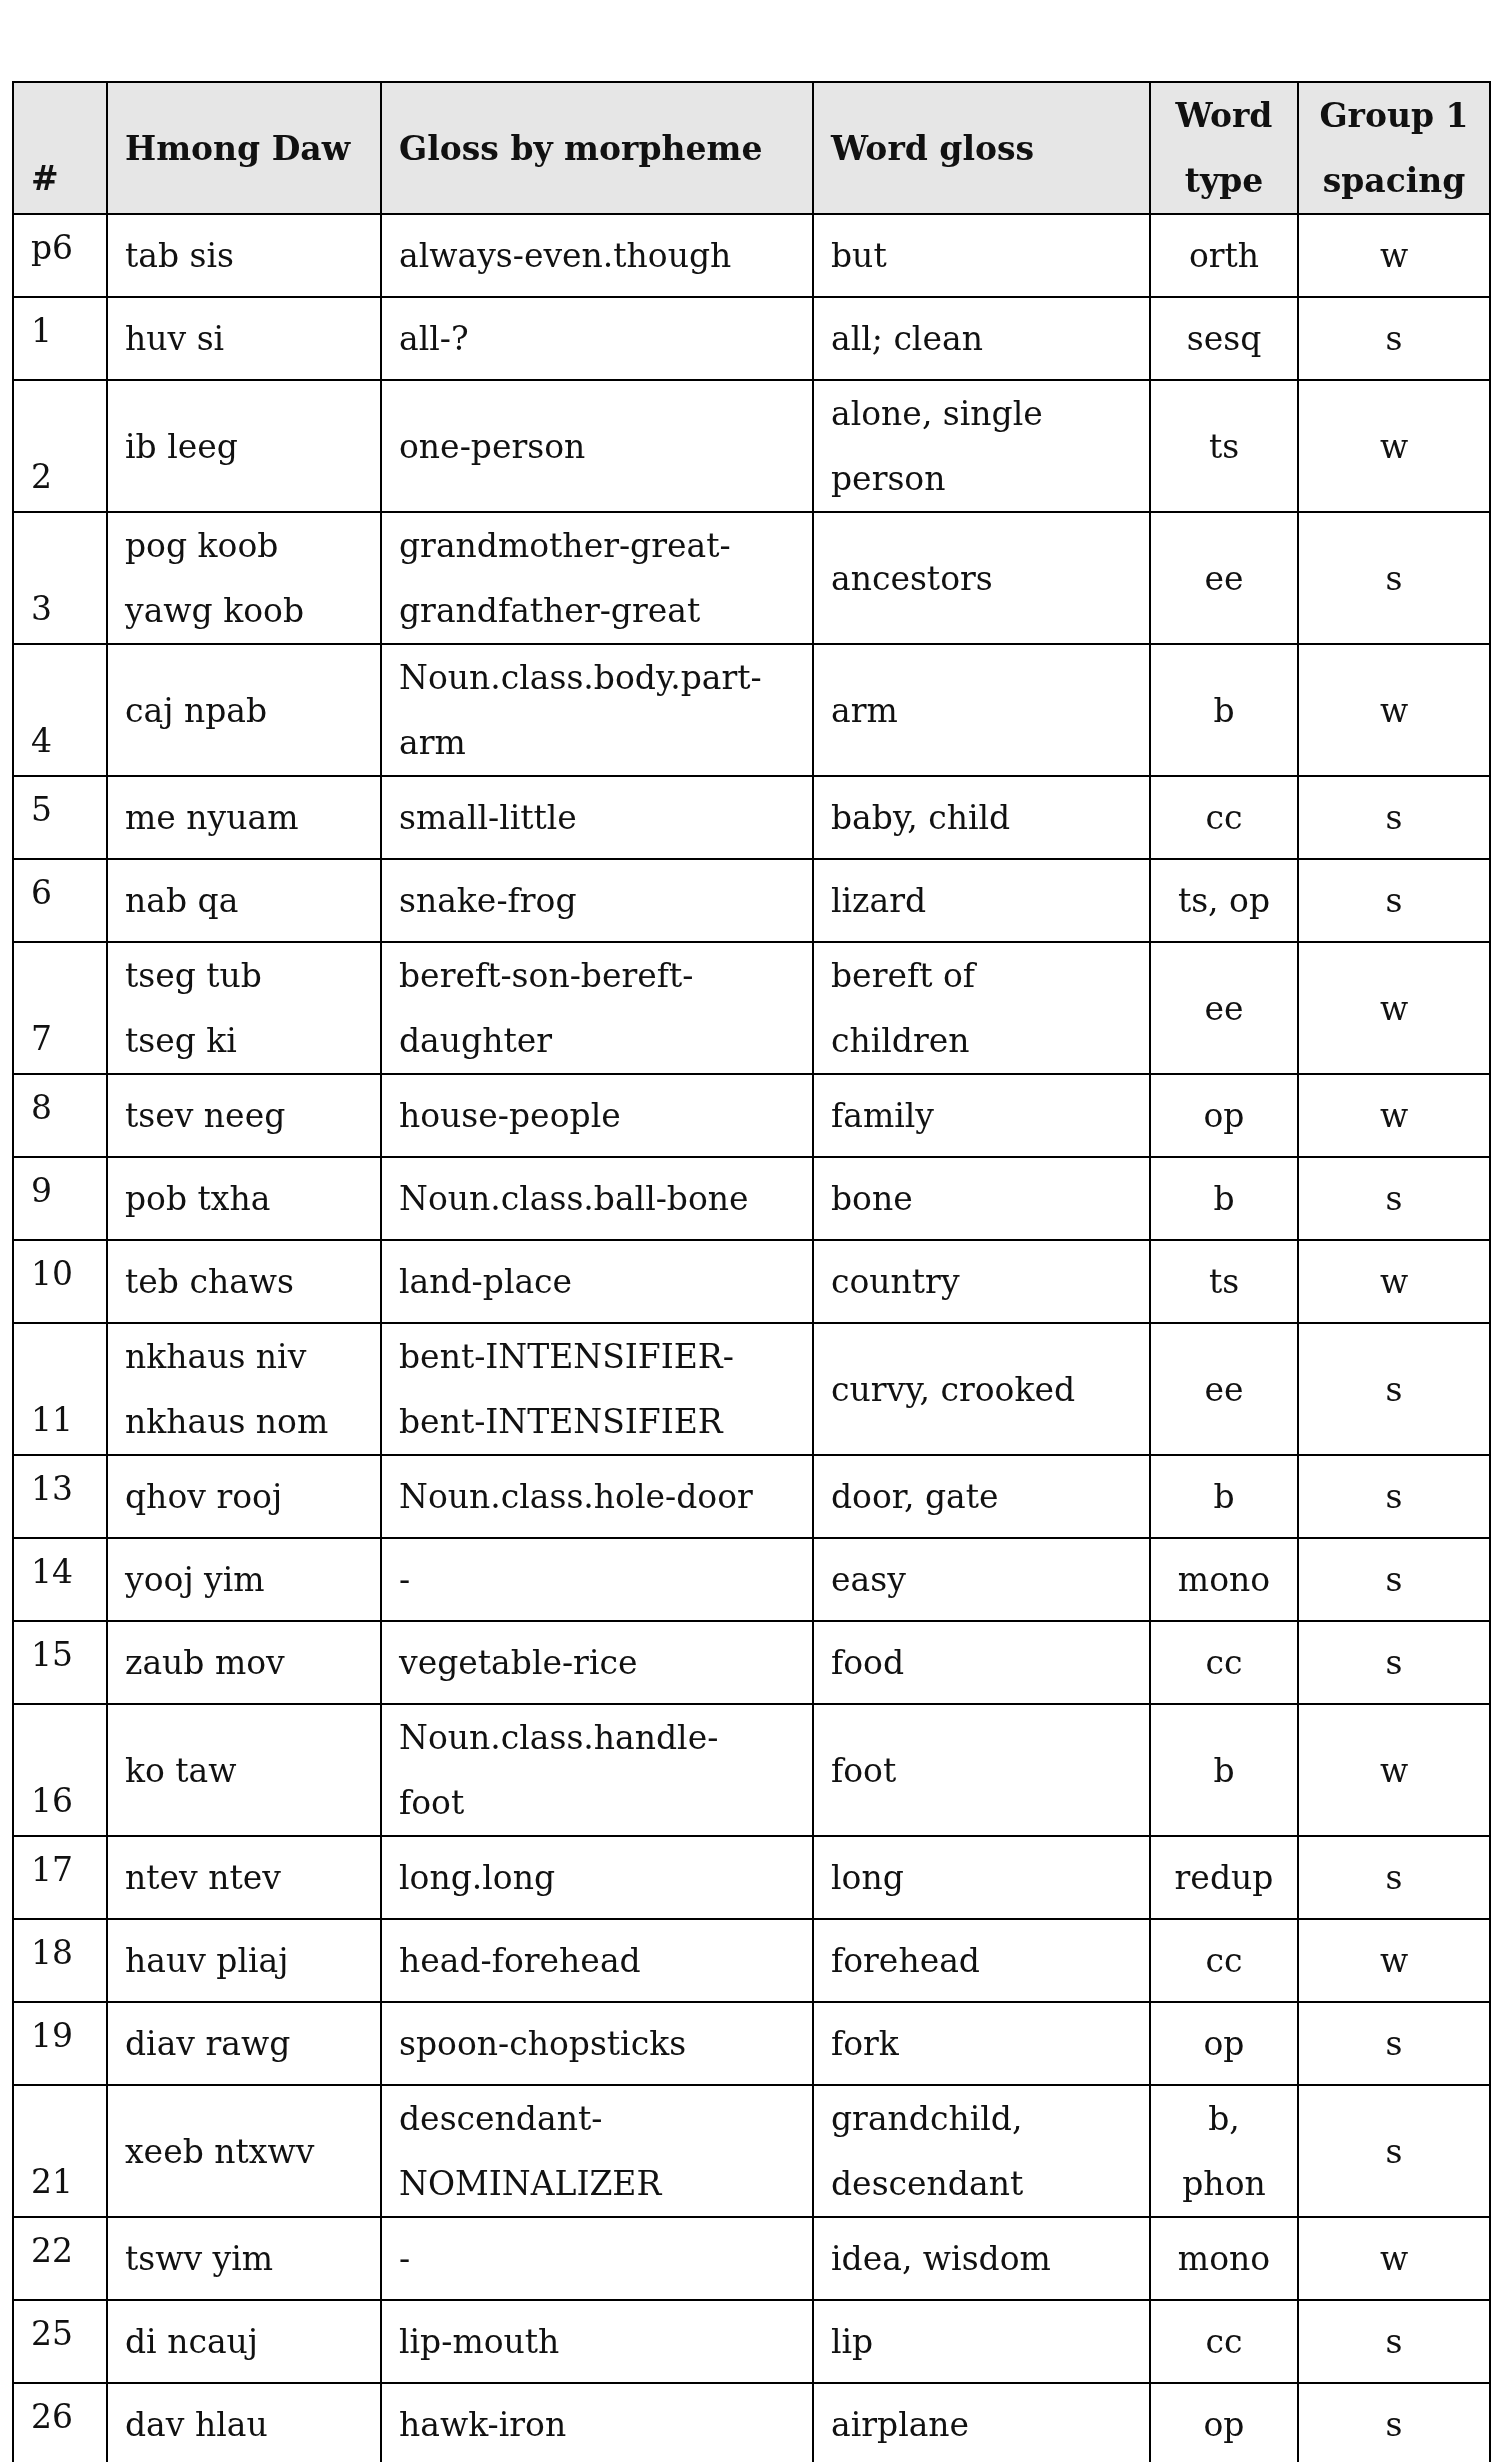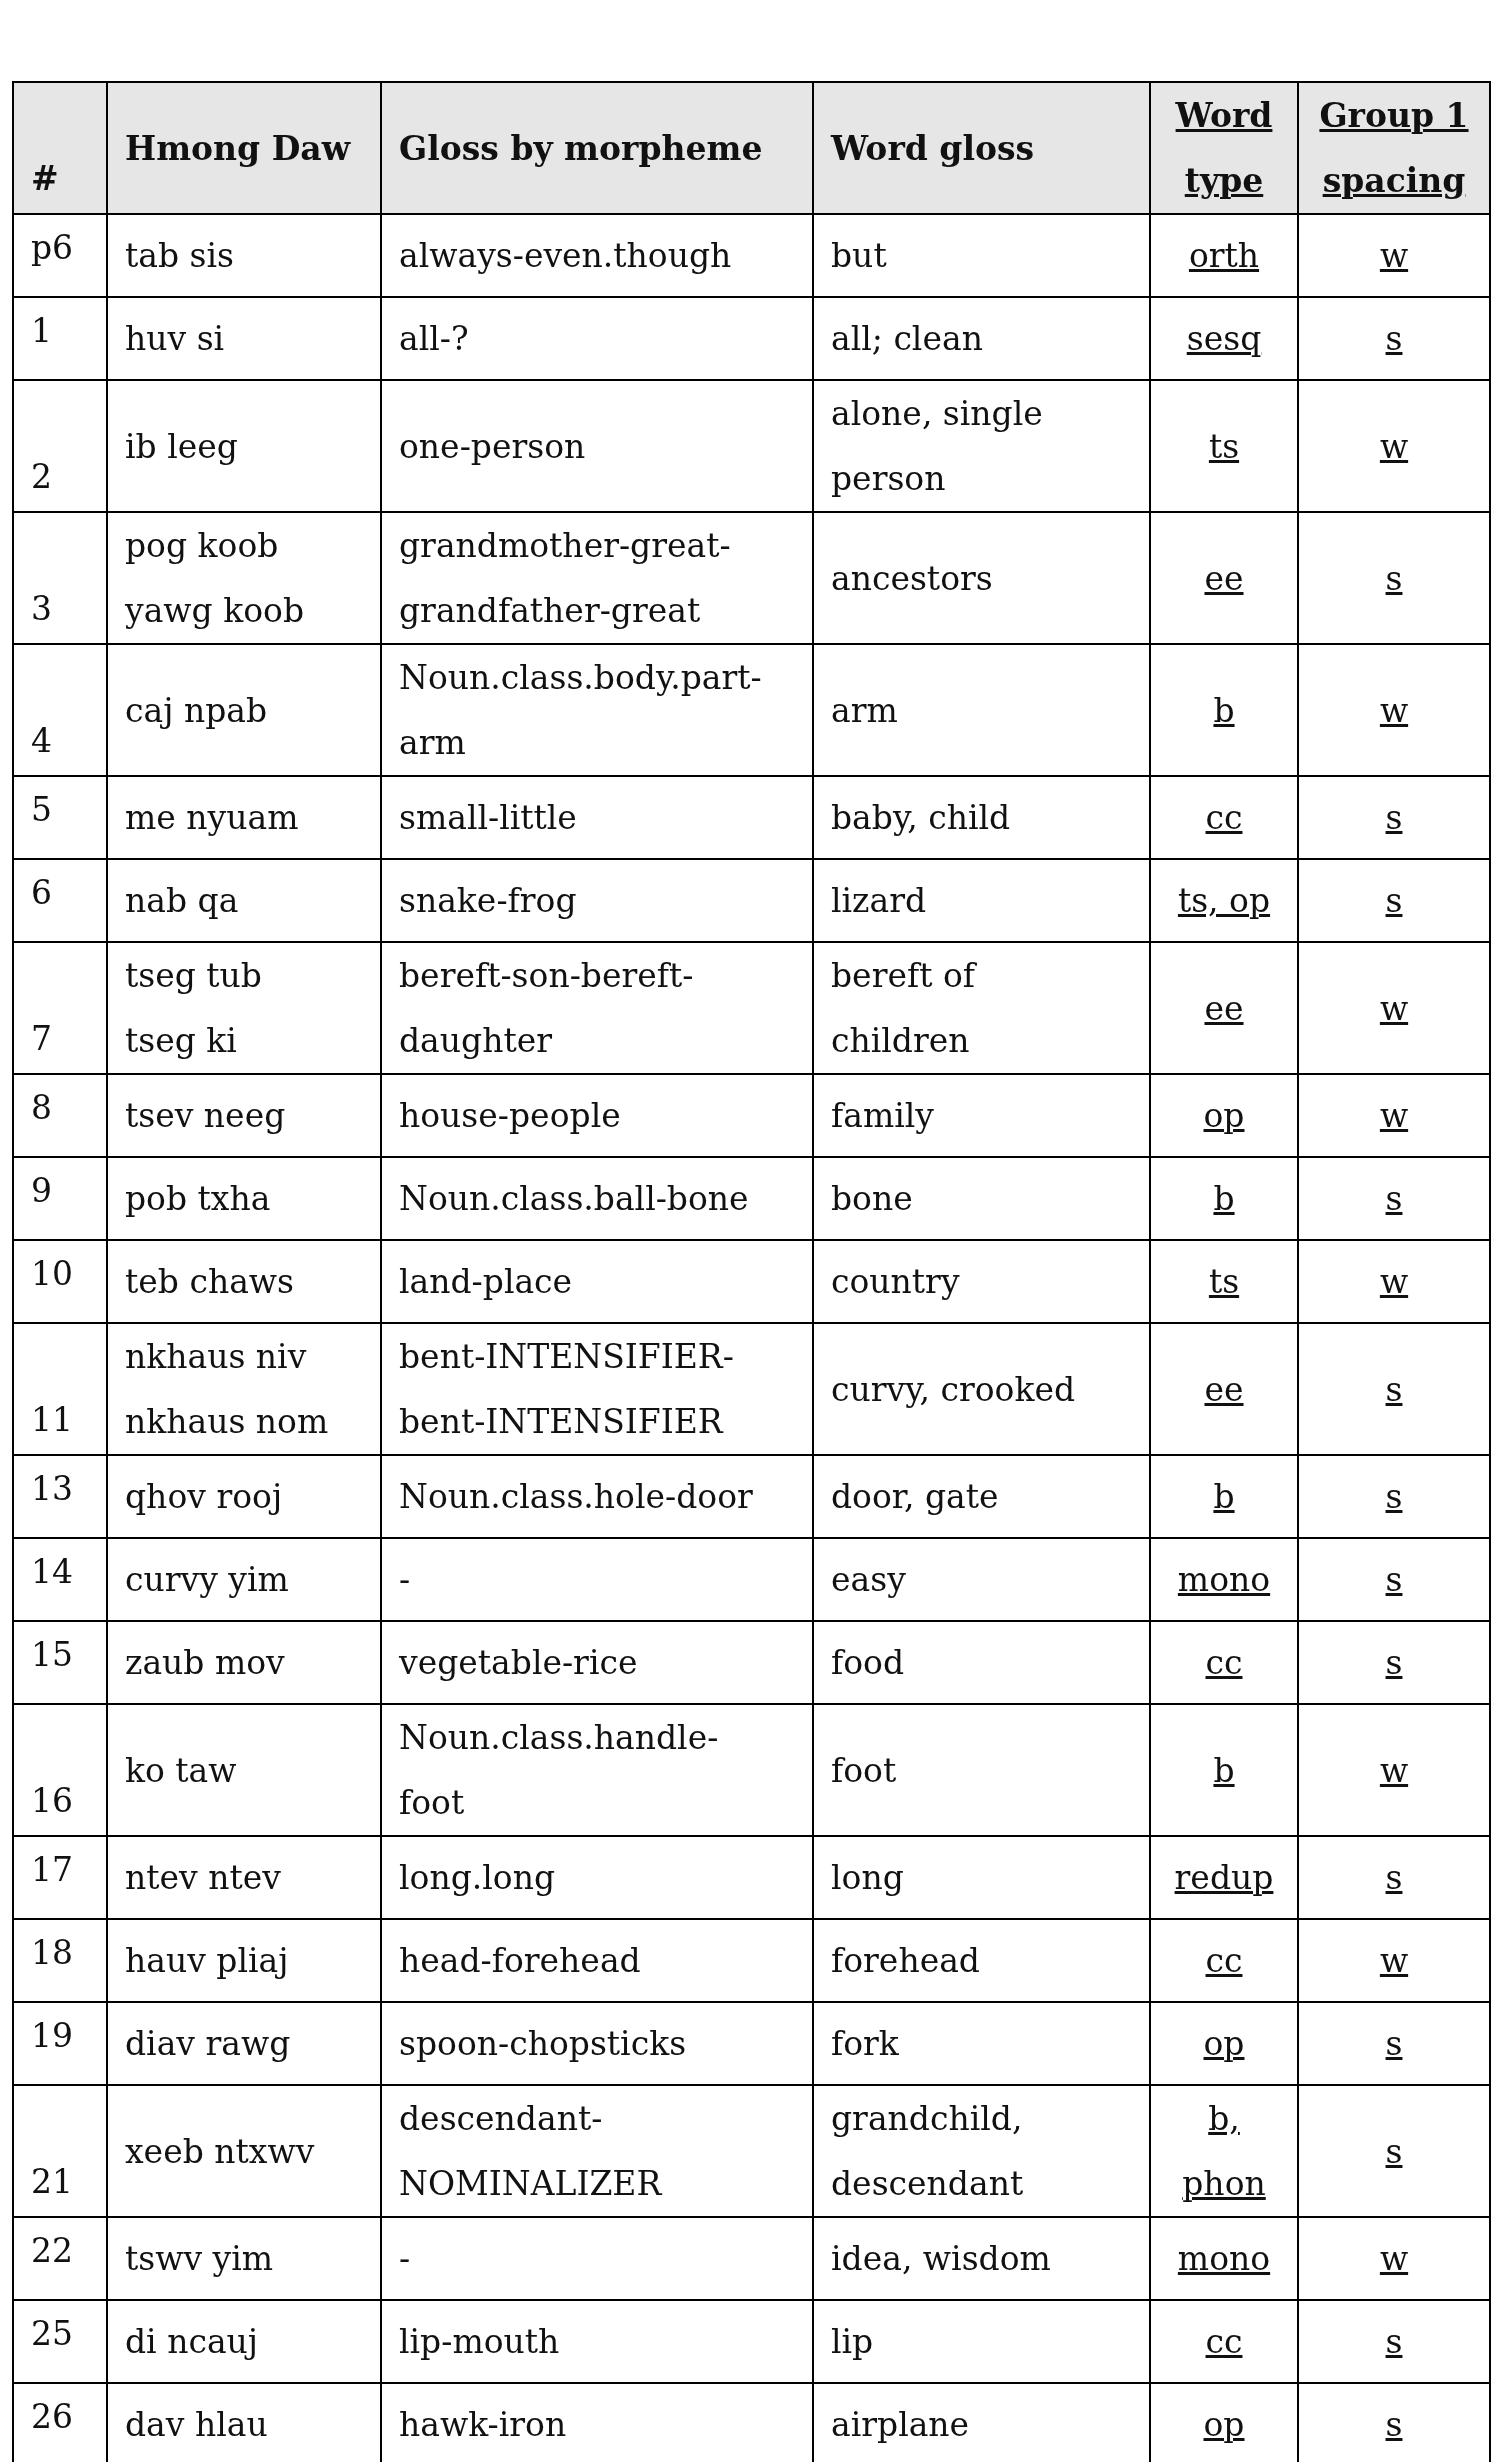--- a/index.html
+++ b/index.html
@@ -29,21 +29,21 @@
   }
   .doc-table thead th {
     background: #e6e6e6;
     font-weight: bold;
     height: 122px;
   }
   .doc-table td { height: 61px; }
   .doc-table tr.tall td { height: 125px; }
   .doc-table th.num, .doc-table td.num { vertical-align: bottom; padding-bottom: 1.7px; }
   .doc-table tr.short td.num { vertical-align: middle; padding-bottom: 16px; }
-  .doc-table th.center, .doc-table td.center { text-align: center; padding-left: 0; text-decoration: underline; }
+  .doc-table th.center, .doc-table td.center { text-align: center; padding-left: 0; }
   .doc-table td.hmong { }
   .line { display: block; }
 </style>
 </head>
 <body>
 
 <table class="doc-table">
   <colgroup>
     <col class="c0">
       <col class="c1">
@@ -282,21 +282,21 @@
           <span class="line">door, gate</span>
         </td>
         <td class="center">
           <span class="line">b</span>
         </td>
         <td class="center">s</td>
       </tr>
       <tr class="short">
         <td class="num">14</td>
         <td class="hmong">
-          <span class="line">curvy yim</span>
+          <span class="line">yooj yim</span>
         </td>
         <td>
           <span class="line">-</span>
         </td>
         <td>
           <span class="line">easy</span>
         </td>
         <td class="center">
           <span class="line">mono</span>
         </td>

